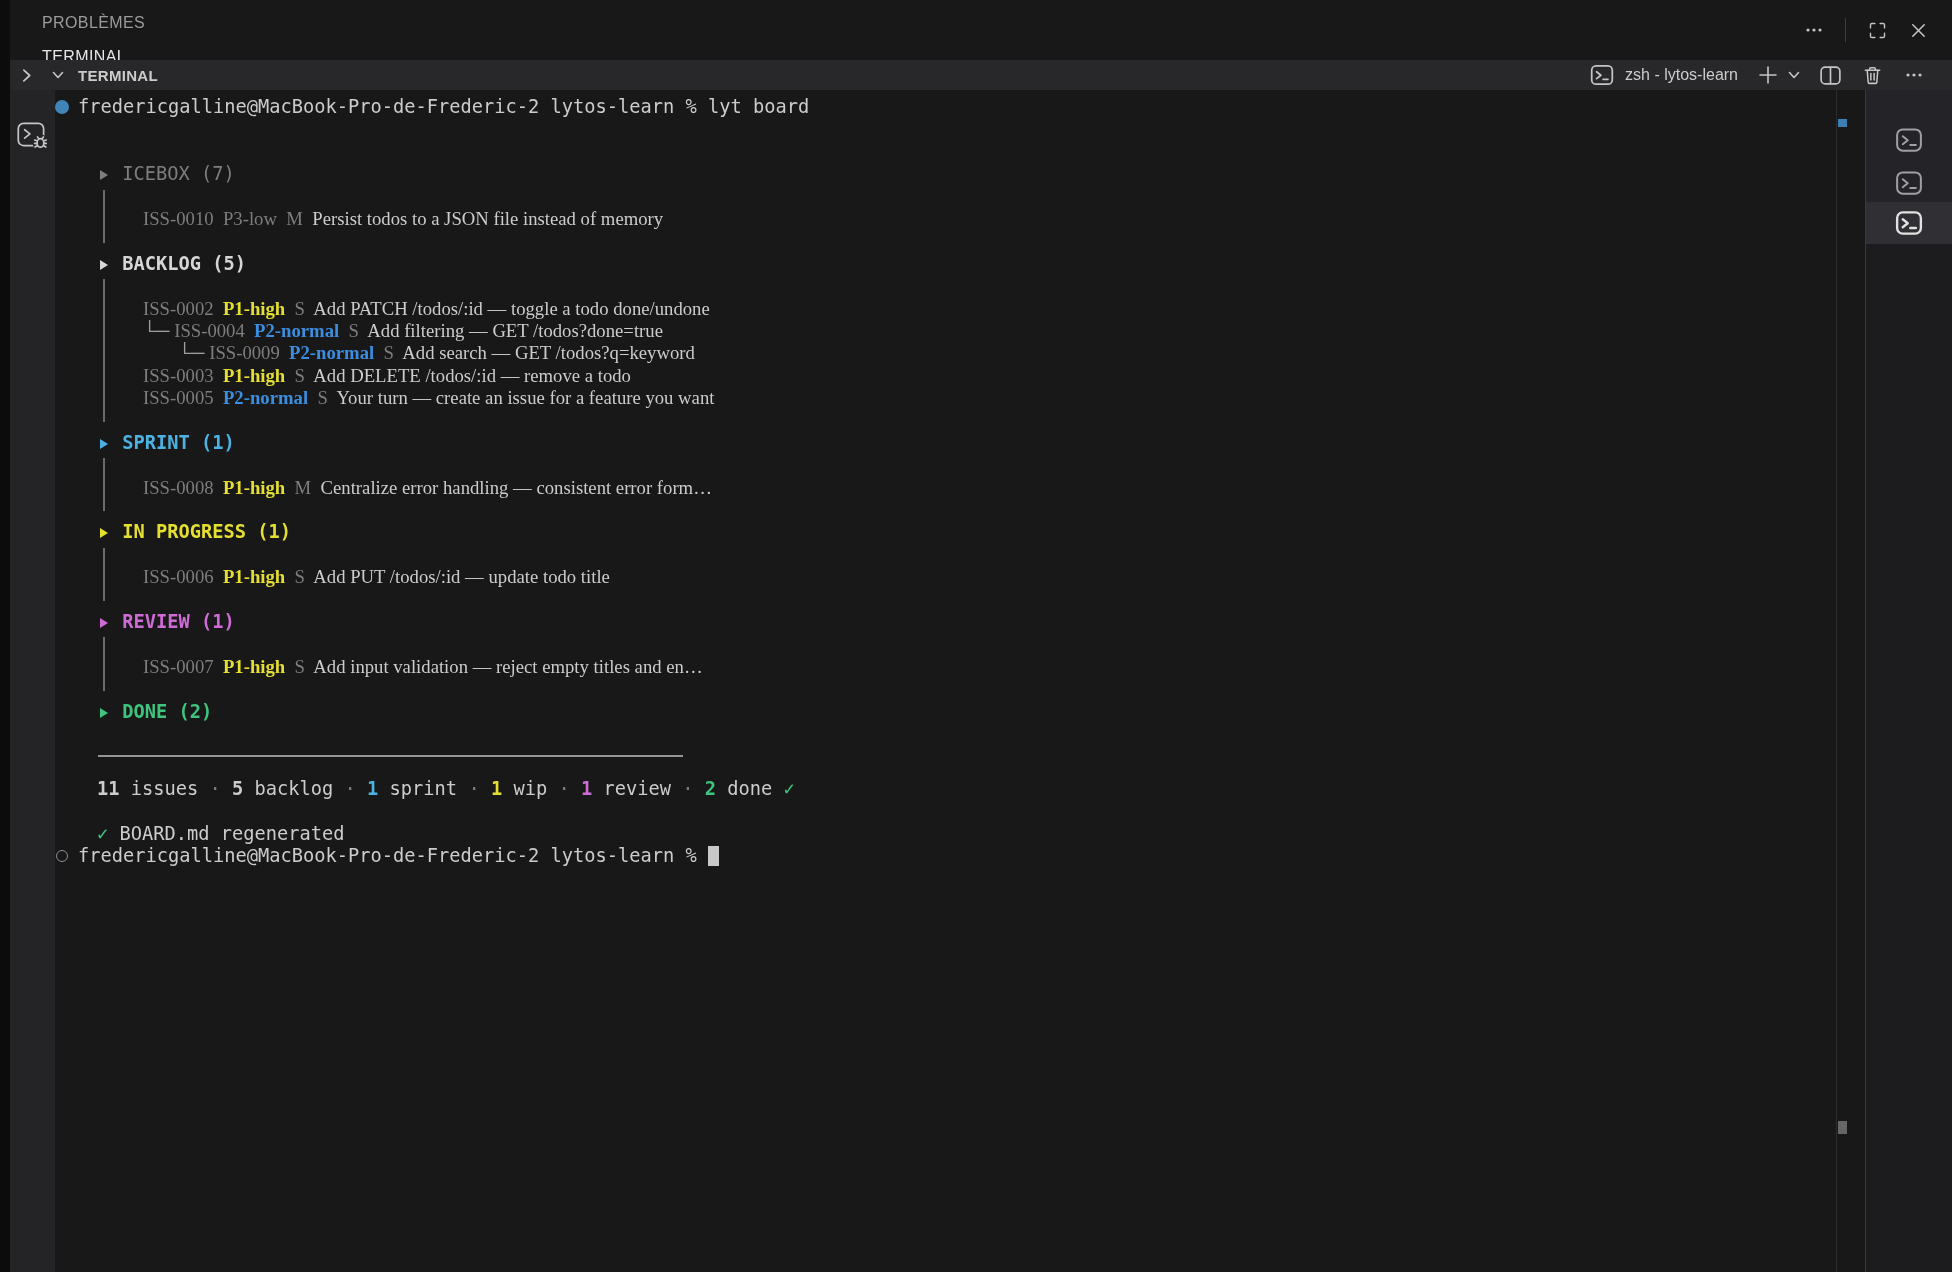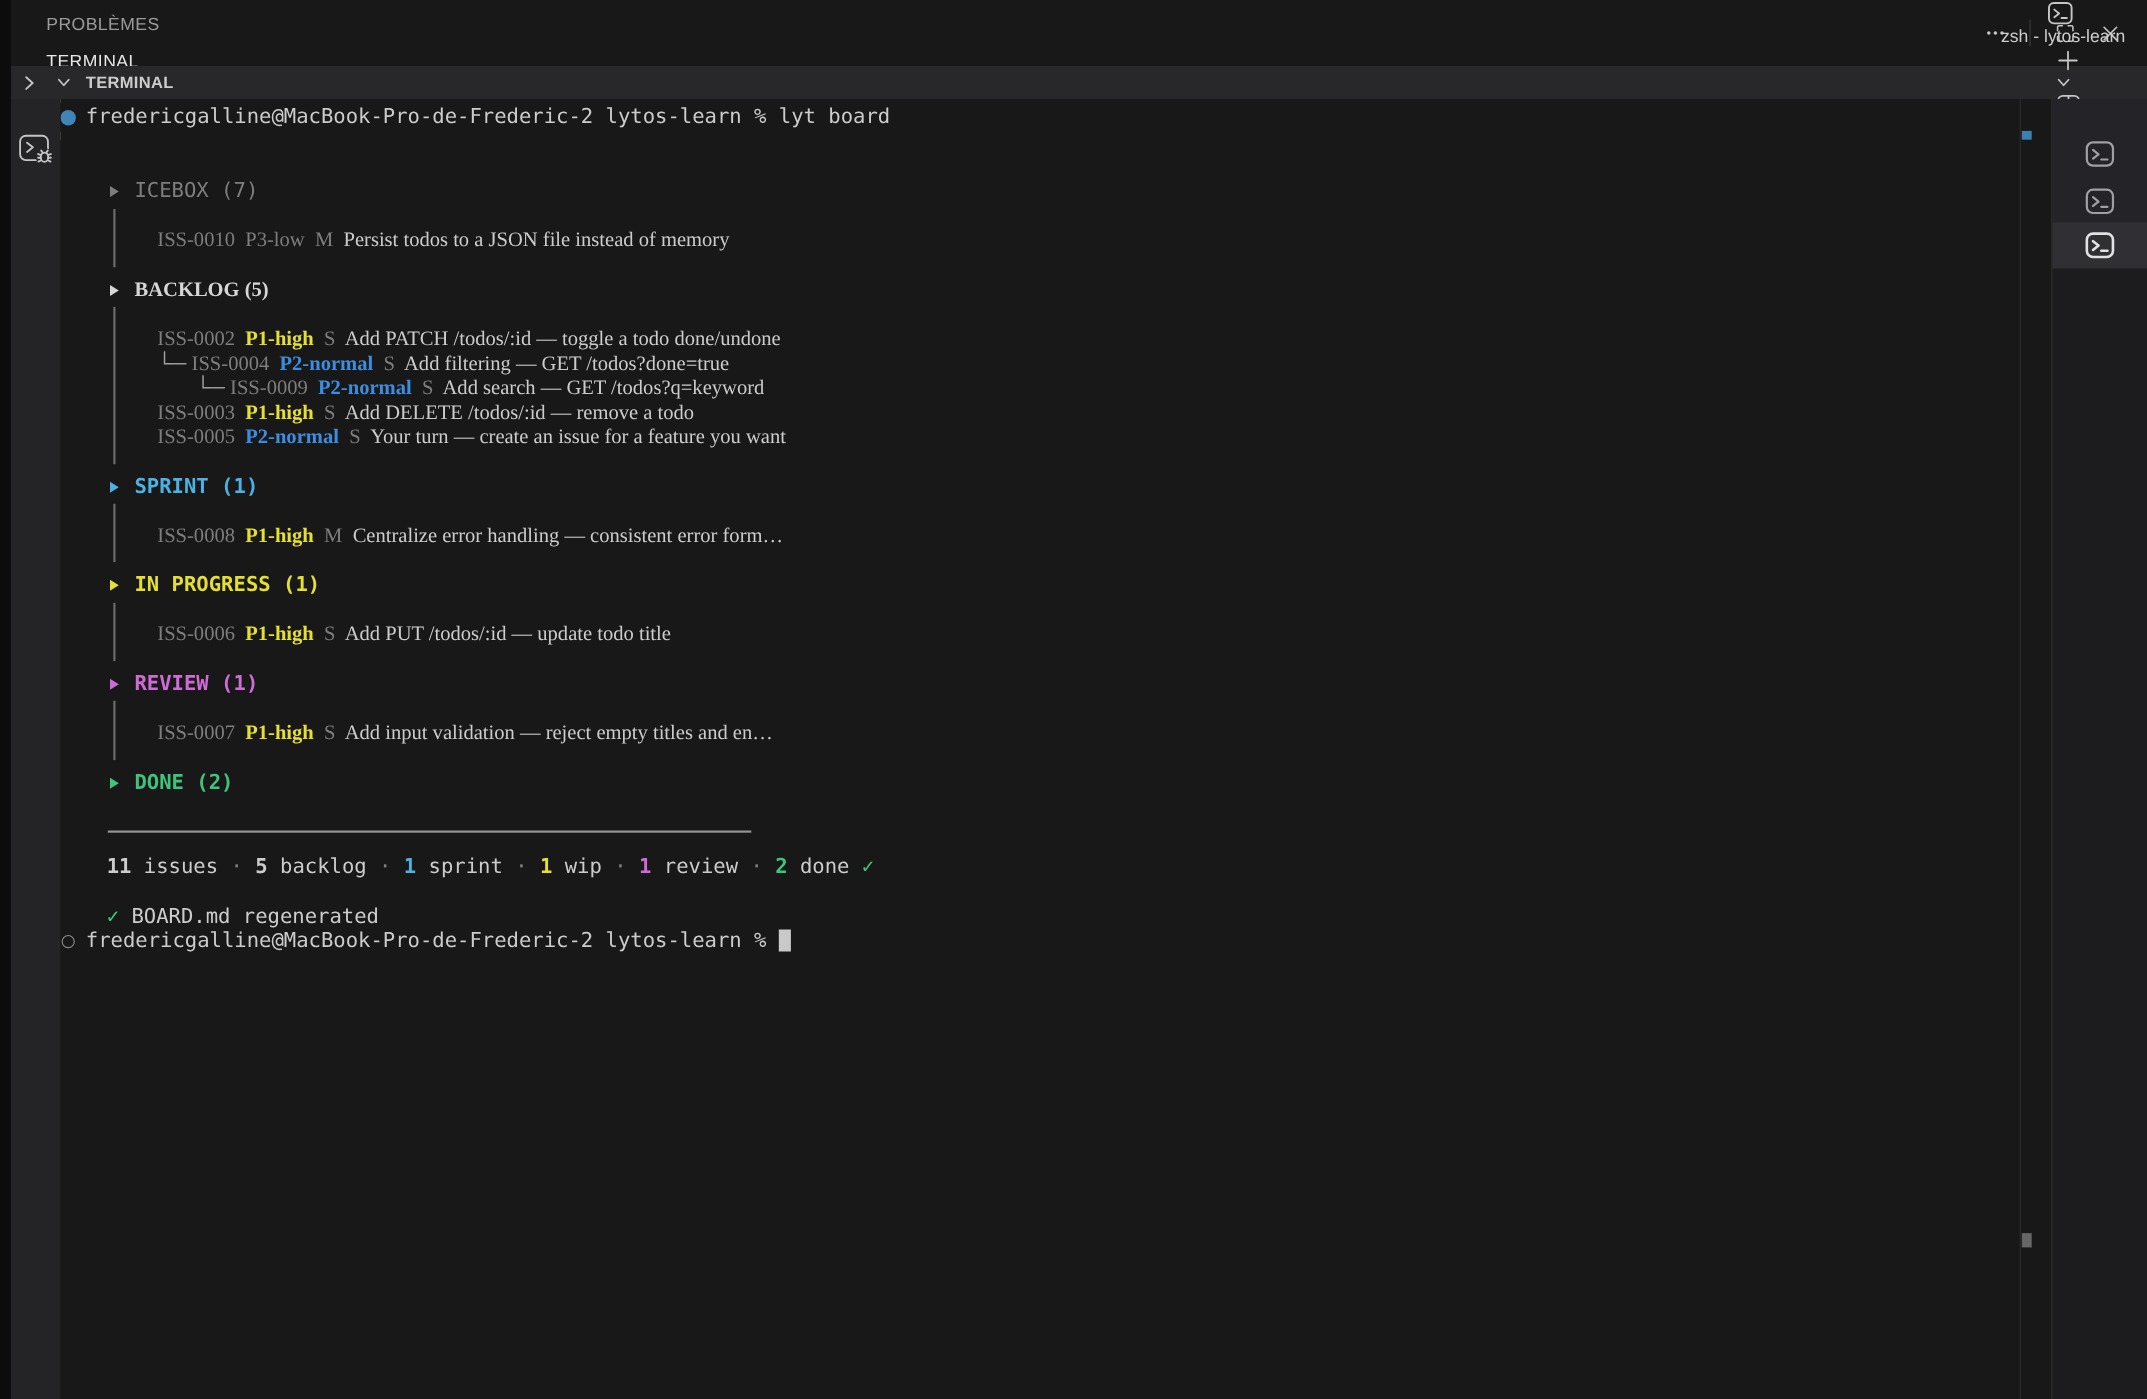--- a/index.html
+++ b/index.html
@@ -19,21 +19,21 @@
   .icon { display:inline-flex; align-items:center; justify-content:center; color:var(--icon,#c5c5c5); cursor:pointer; }
   .icon svg { stroke:var(--icon,#c5c5c5); fill:none; stroke-width:1.6; stroke-linecap:round; stroke-linejoin:round; }
   .vsep { width:1.2px; height:24px; background:#3d3d3f; }
 
   
   .term-header { position:absolute; left:10px; top:60px; right:0; height:30px; background:var(--panelheader,#28282a);
                  display:flex; align-items:center; }
   .chev-right { position:absolute; left:8px; }
   .chev-down-main { position:absolute; left:40px; }
   .term-title { position:absolute; left:68px; font-size:15px; font-weight:bold; letter-spacing:.3px; color:#cccccc; }
-  .th-right { position:absolute; right:16px; display:flex; align-items:center;flex-direction:column; }
+  .th-right { position:absolute; right:28px; display:flex; align-items:center; }
   .shell-label { font-size:16px; color:#cccccc; margin:0 4px 0 10px; cursor:pointer; }
 
   
   .gutter { position:absolute; left:10px; top:90px; width:45px; bottom:0; background:var(--gutter,#242427); }
   .dbg { position:absolute; left:3px; top:26px; }
 
   
   .term { position:absolute; left:55px; top:90px; right:116px; bottom:0; background:var(--bg); overflow:hidden; }
   .lines { padding:6px 0 0 23px; font-family:"DejaVu Sans Mono","Liberation Mono",monospace;
            font-size:18.7px; line-height:22.4px; color:var(--fg,#cccccc); }
@@ -57,21 +57,21 @@
   .box { margin:7px 0 0 21px; width:602px; height:52px; border:2px solid var(--boxborder,#3fb0d8); padding:2px; }
   .box-in { height:100%; border:2px solid var(--boxborder,#3fb0d8); display:flex; align-items:center; padding-left:28px; }
   .box-in .t1 { font-weight:bold; color:#dadada; }
   .box-in .t2 { color:#cfcfcf; }
 
   .sec-head { padding-left:22px; }
   .tri { display:inline-block; width:0; height:0; border-left:8px solid; border-top:5.5px solid transparent;
          border-bottom:5.5px solid transparent; margin-right:3px; }
   .t-dim{border-left-color:var(--dim);} .t-fg{border-left-color:#d6d6d6;} .t-cyan{border-left-color:var(--cyan);}
   .t-yellow{border-left-color:var(--yellow);} .t-magenta{border-left-color:var(--magenta);} .t-green{border-left-color:var(--green);}
-  .hd-fg { color:#d6d6d6;font-family:Liberation Serif, serif; }
+  .hd-fg { color:#d6d6d6; }
   .sec-body { position:relative;font-family:Liberation Serif, serif; }
   .vbar { position:absolute; left:25px; top:4px; bottom:10px; width:1.6px; background:#6b6b6b; }
 
   .hrline { margin:10px 0 0 20px; width:585px; height:1.6px; background:#949494; }
   .pad19 { padding-left:19px; }
 
   
   .ruler { position:absolute; left:1836px; top:90px; bottom:0; width:30px; background:var(--bg);
            border-left:1px solid #2d2d2f; border-right:1px solid #39393c; }
   .mark { position:absolute; left:1px; display:block; }

